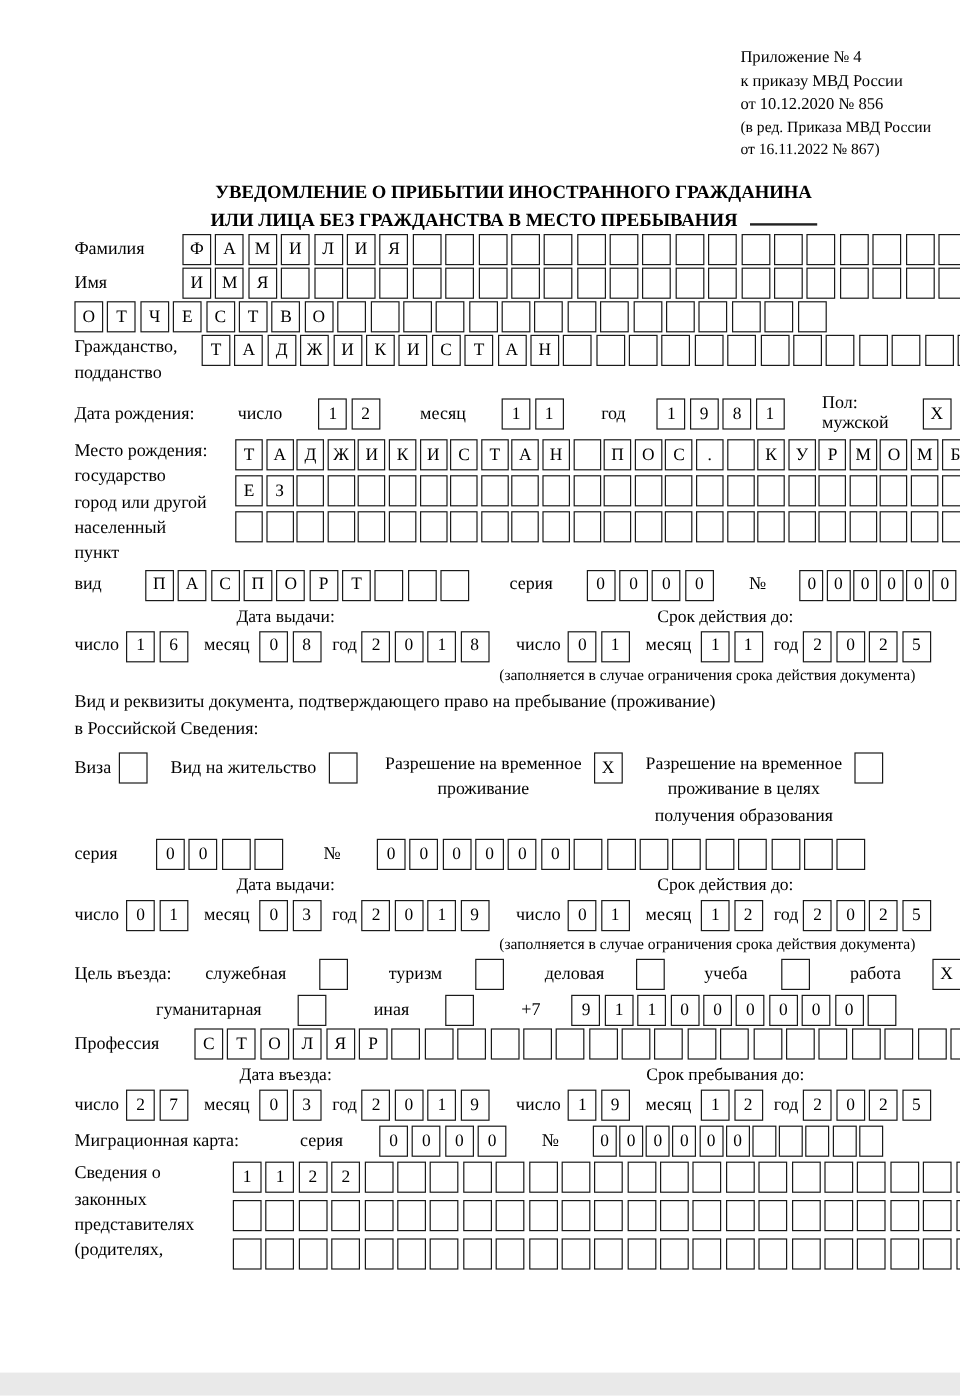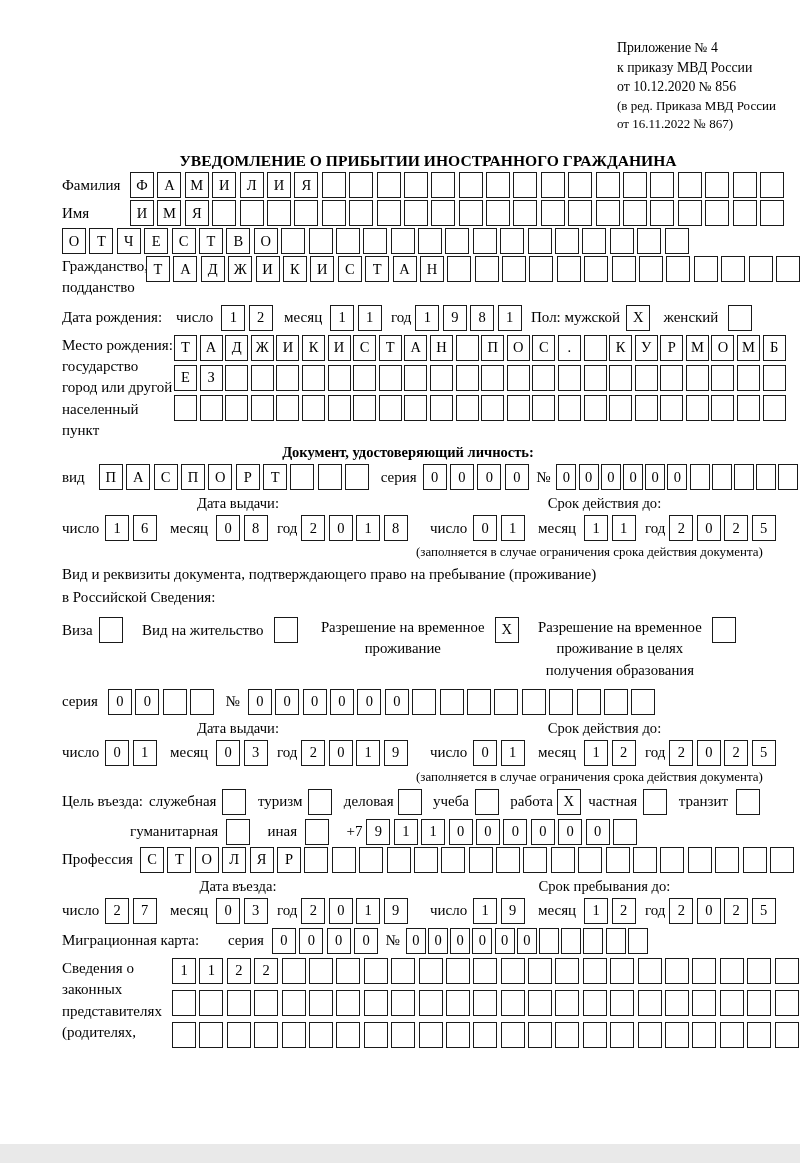--- a/index.html
+++ b/index.html
@@ -10,21 +10,21 @@
     font-family:"Liberation Serif","DejaVu Serif",serif; font-size:15px;
     padding:38px 6px 0 62px; overflow:hidden;
   }
   .ref-block { margin-left:555px; font-size:13.8px; line-height:1.42; }
   .ref-block .small { font-size:13px; }
   .form-word { text-align:right; padding-right:34px; font-weight:bold; margin-top:12px; letter-spacing:.5px; }
   .title { text-align:center; font-weight:bold; font-size:15.6px; margin-top:15px; line-height:1.5; }
   .title-underline { display:inline-block; width:56px; border-bottom:2.2px solid #222; height:13px; margin-left:10px; }
   .section-title { text-align:center; font-weight:bold; font-size:14.6px; margin-top:19px; margin-bottom:16px; letter-spacing:.2px; }
 
-  .row { display:flex; align-items:center; margin-bottom:2px; }
+  .row { display:flex; align-items:center; margin-bottom:2px;gap:22px; }
   .row.top { align-items:flex-start; }
   .cells { display:flex; flex:0 0 auto; }
   .cell {
     width:24px; height:26px; border:1.8px solid #1a1a1a; margin-right:3.4px;
     display:inline-flex; align-items:center; justify-content:center;
     font-size:14.5px; background:#fff; flex:0 0 auto;
   }
   .cells-sm .cell { width:23px; margin-right:2.6px; }
   .cells-xs .cell { width:20px; margin-right:2.2px; }
   .lbl { flex:0 0 auto; }
@@ -56,20 +56,21 @@
     <div>Приложение № 4</div>
     <div>к приказу МВД России</div>
     <div>от 10.12.2020 № 856</div>
     <div class="small">(в ред. Приказа МВД России</div>
     <div class="small">от 16.11.2022 № 867)</div>
   </div>
 
 
   <div class="title">
     <div>УВЕДОМЛЕНИЕ О ПРИБЫТИИ ИНОСТРАННОГО ГРАЖДАНИНА</div>
+    <div><span>ИЛИ ЛИЦА БЕЗ ГРАЖДАНСТВА В МЕСТО ПРЕБЫВАНИЯ</span><span class="title-underline"></span></div>
   </div>
 
 
   <div class="row">
     <span class="lbl w68">Фамилия</span>
     <span class="cells">
         <span class="cell">Ф</span>
         <span class="cell">А</span>
         <span class="cell">М</span>
         <span class="cell">И</span>
@@ -298,21 +299,20 @@
           <span class="cell"></span>
           <span class="cell"></span>
           <span class="cell"></span>
           <span class="cell"></span>
           <span class="cell"></span>
           <span class="cell"></span>
         </div>
     </div>
   </div>
 
-  <div class="doc-header">Документ, удостоверяющий личность:</div>
   <div class="row">
     <span class="lbl mr14">вид</span>
     <span class="cells">
         <span class="cell">П</span>
         <span class="cell">А</span>
         <span class="cell">С</span>
         <span class="cell">П</span>
         <span class="cell">О</span>
         <span class="cell">Р</span>
         <span class="cell">Т</span>

